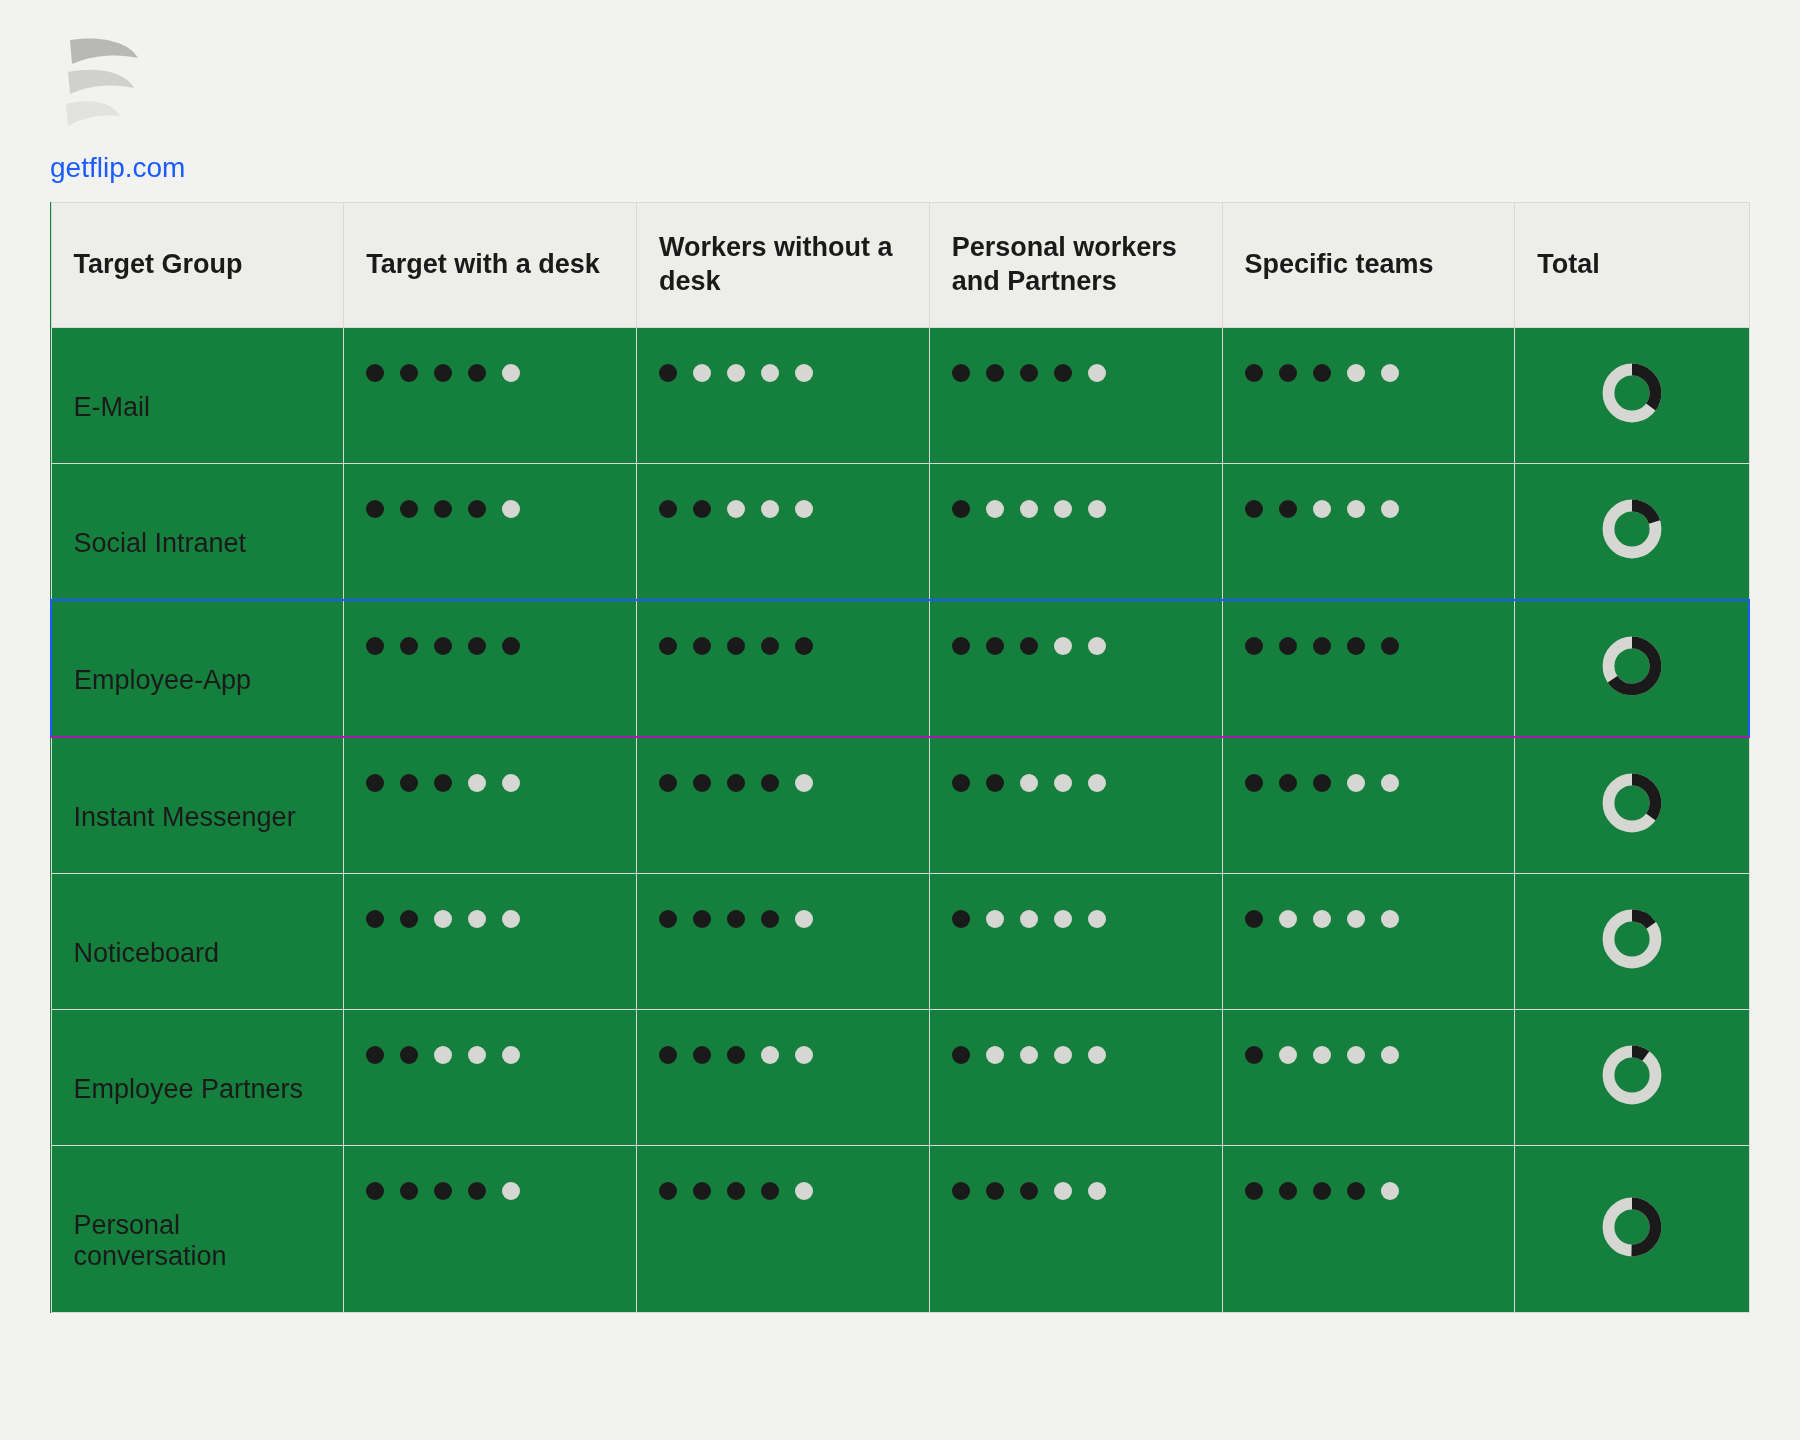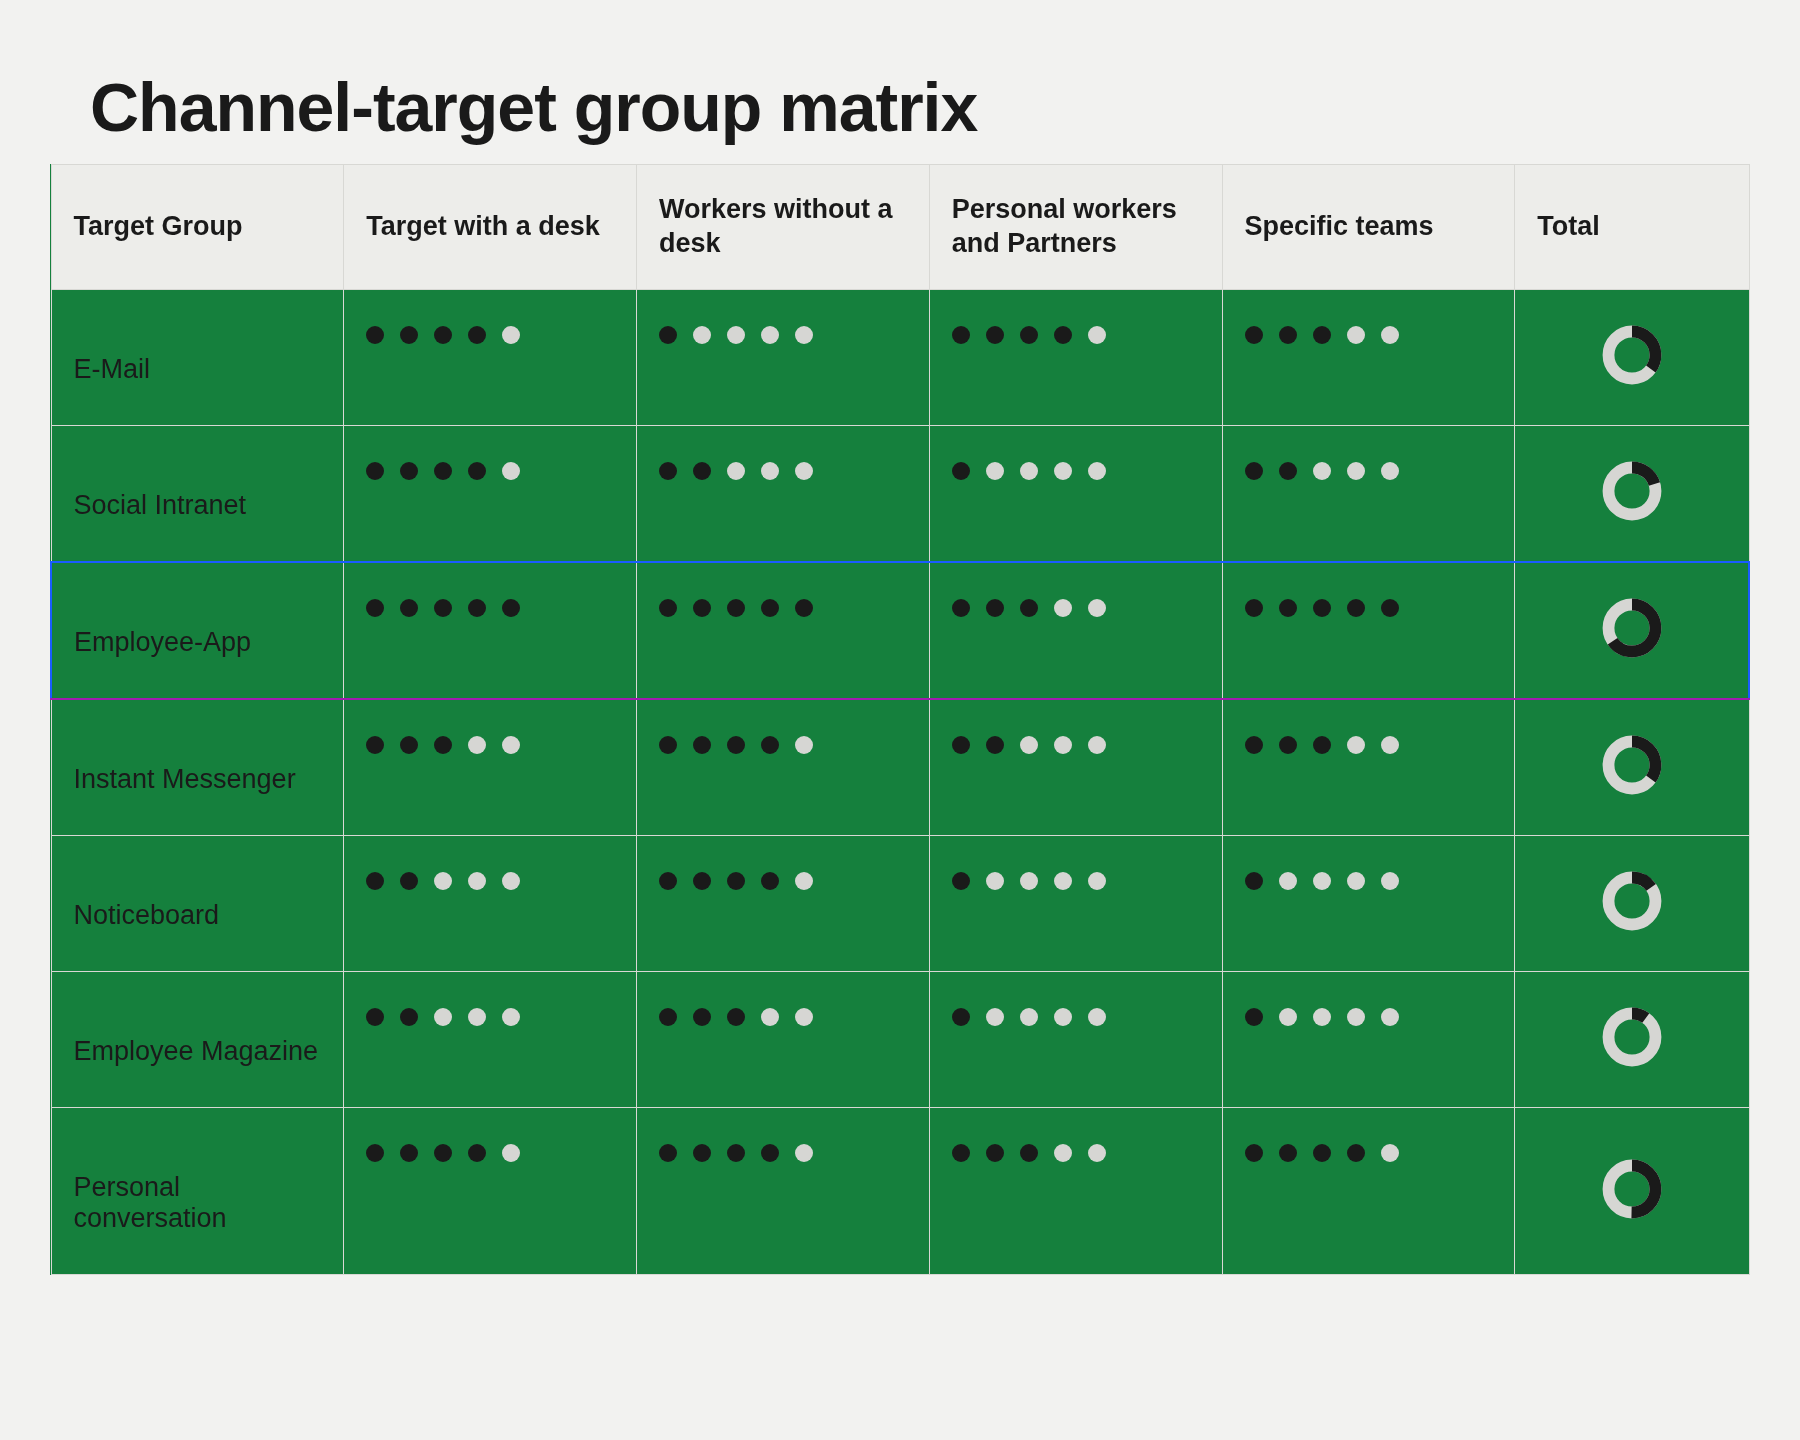--- a/index.html
+++ b/index.html
@@ -99,21 +99,30 @@
   tr.highlight td:first-child { border-left: 2px solid #1a5cff; }
   tr.highlight td:last-child { border-right: 2px solid #1a5cff; }
   .col-target { width: 250px; }
   .col-score { width: 250px; }
   .col-total { width: 200px; margin-top: 28px; }
 </style>
 </head>
 <body>
 
 <div class="header">
-  <h1 class="title">Channel-target group matrix</h1>
+  <div class="brand-col">
+    <span>
+      <svg width="92" height="110" viewBox="0 0 92 110">
+        <path d="M20 10 C 50 5, 80 12, 88 28 C 70 24, 45 24, 22 34 Z" fill="#b8b8b5"></path>
+        <path d="M18 42 C 48 36, 76 42, 84 58 C 66 54, 42 54, 20 64 Z" fill="#d0d0cd"></path>
+        <path d="M16 74 C 40 68, 62 72, 70 86 C 55 84, 36 86, 18 96 Z" fill="#e2e2df"></path>
+      </svg>
+    </span>
+    <span class="brand-url">getflip.com</span>
+  </div>
 </div>
 
 <table>
   <thead>
     <tr id="header-row">
         <th class="col-target">Target Group</th>
         <th class="col-score">Target with a desk</th>
         <th class="col-score">Workers without a desk</th>
         <th class="col-score">Personal workers and Partners</th>
         <th class="col-score">Specific teams</th>
@@ -330,21 +339,21 @@
             <span class="dot"></span>
             <span class="dot"></span>
           </div>
         </td>
         <td class="total-cell"><svg viewBox="0 0 42 42" class="donut">
             <circle cx="21" cy="21" r="15.915" fill="none" stroke="#d6d6d3" stroke-width="8"></circle>
             <circle cx="21" cy="21" r="15.915" fill="none" stroke="#1a1a1a" stroke-width="8" stroke-dasharray="39.99875766550525 99.99689416376312" stroke-dashoffset="24.99922354094078" transform="rotate(-90 21 21)" stroke-linecap="butt"></circle>
           </svg></td>
       </tr>
       <tr>
-        <td class="row-label">Employee Magazine</td>
+        <td class="row-label">Employee Partners</td>
         <td class="dots-cell">
           <div class="dots">
             <span class="dot filled"></span>
             <span class="dot filled"></span>
             <span class="dot"></span>
             <span class="dot"></span>
             <span class="dot"></span>
           </div>
         </td>
         <td class="dots-cell">

